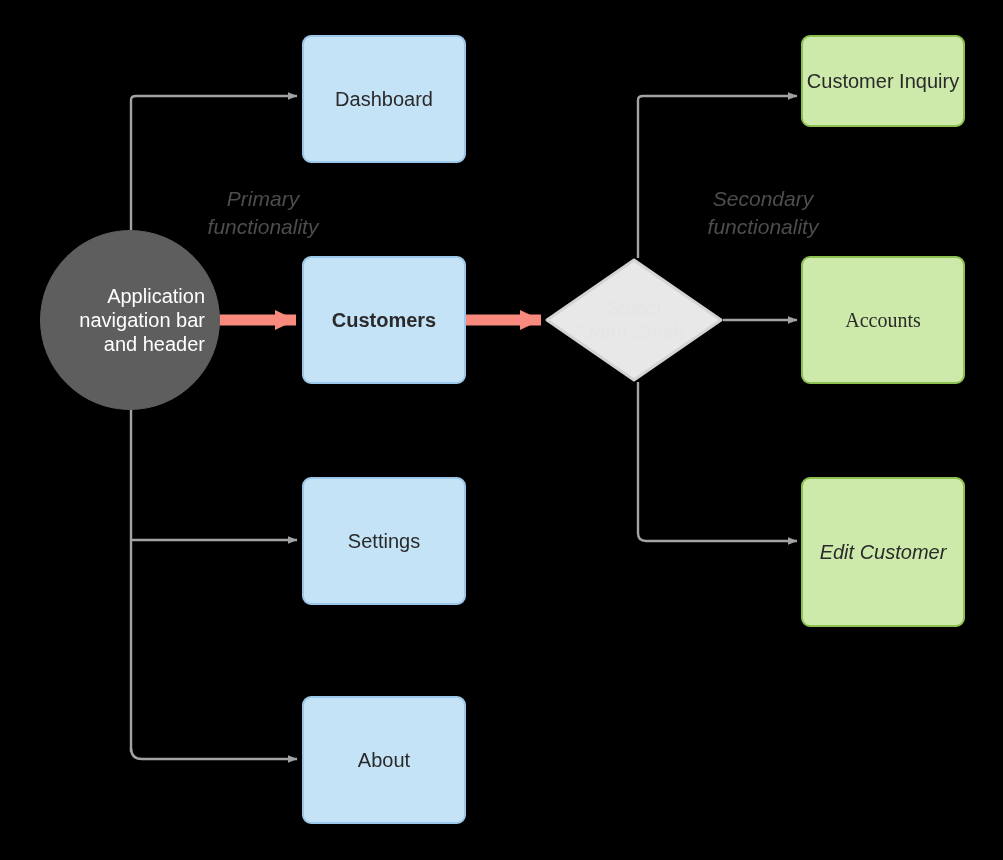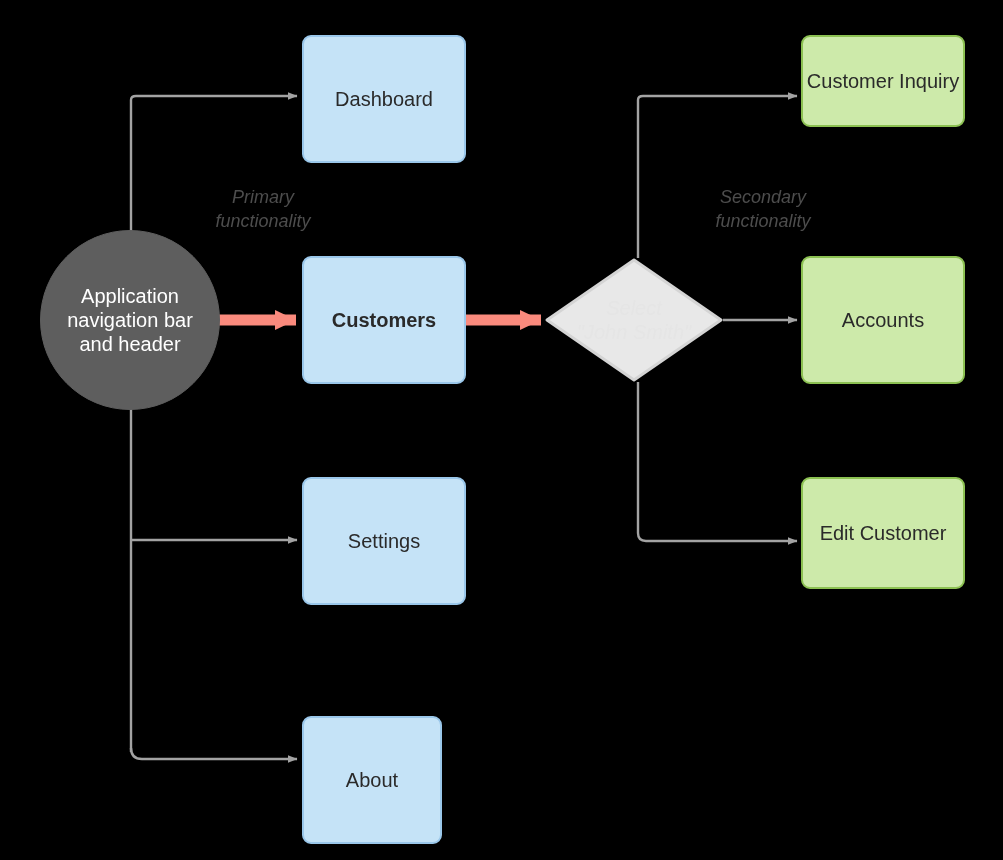--- a/index.html
+++ b/index.html
@@ -76,21 +76,21 @@
     height: 100%;
     z-index: 0;
   }
   .diamond-label {
     position: relative;
     z-index: 1;
     width: 76%;
   }
   .edge-label {
     position: absolute;
-    font-size: 18px;
+    font-size: 21px;
     font-style: italic;
     color: #4d4d4d;
     text-align: center;
     line-height: 1.35;
   }
 </style>
 </head>
 <body>
 
 <div id="canvas">
@@ -117,59 +117,59 @@
 
     <path d="M466,320 L541,320" fill="none" stroke="#fa8a7d" stroke-width="11" marker-end="url(#arrow-red)"></path>
 
     <path d="M638,258 L638,100 Q638,96 643,96 L797,96" fill="none" stroke="#a3a3a3" stroke-width="2.4" marker-end="url(#arrow-gray)"></path>
 
     <path d="M723,320 L797,320" fill="none" stroke="#a3a3a3" stroke-width="2.4" marker-end="url(#arrow-gray)"></path>
 
     <path d="M638,382 L638,533 Q638,541 646,541 L797,541" fill="none" stroke="#a3a3a3" stroke-width="2.4" marker-end="url(#arrow-gray)"></path>
   </svg>
 
-  <div class="node node-circle" style="left:40px; top:230px; width:180px; height:180px;">
+  <div class="node node-circle" style="left:40px; top:230px; width:180px; height:180px;text-align:right;">
     <span>Application navigation bar and header</span>
   </div>
 
   <div class="node node-box node-blue node-bold" style="left:302px; top:256px; width:164px; height:128px;">
     <span>Customers</span>
   </div>
 
   <div class="node node-box node-blue" style="left:302px; top:35px; width:164px; height:128px;">
     <span>Dashboard</span>
   </div>
 
   <div class="node node-box node-blue" style="left:302px; top:477px; width:164px; height:128px;text-align:right;">
     <span>Settings</span>
   </div>
 
-  <div class="node node-box node-blue" style="left:302px; top:696px; width:140px; height:128px;margin-top:20px;">
+  <div class="node node-box node-blue" style="left:302px; top:696px; width:164px; height:128px;">
     <span>About</span>
   </div>
 
   <div class="node node-diamond" style="left:545px; top:258px; width:178px; height:124px;">
     <svg class="diamond-shape" viewBox="0 0 178 124" preserveAspectRatio="none">
       <polygon points="89,2 176,62 89,122 2,62" fill="#e8e8e8" stroke="#d4d4d4" stroke-width="3" stroke-linejoin="round"></polygon>
     </svg>
     <div class="diamond-label">
       <div>Select</div>
       <div>"John Smith"</div>
     </div>
   </div>
 
   <div class="node node-box node-green" style="left:801px; top:35px; width:164px; height:92px;">
     <span>Customer Inquiry</span>
   </div>
 
-  <div class="node node-box node-green" style="left:801px; top:256px; width:164px; height:128px;">
+  <div class="node node-box node-green" style="left:801px; top:256px; width:164px; height:128px;font-family:Liberation Serif, serif;">
     <span>Accounts</span>
   </div>
 
-  <div class="node node-box node-green" style="left:801px; top:477px; width:164px; height:112px;">
+  <div class="node node-box node-green" style="left:801px; top:477px; width:164px; height:150px;font-style:italic;">
     <span>Edit Customer</span>
   </div>
 
   <div class="edge-label" style="left:183px; top:185px; width:160px;">Primary functionality</div>
 
   <div class="edge-label" style="left:683px; top:185px; width:160px;">Secondary functionality</div>
 
 </div>
 
 </body></html>

